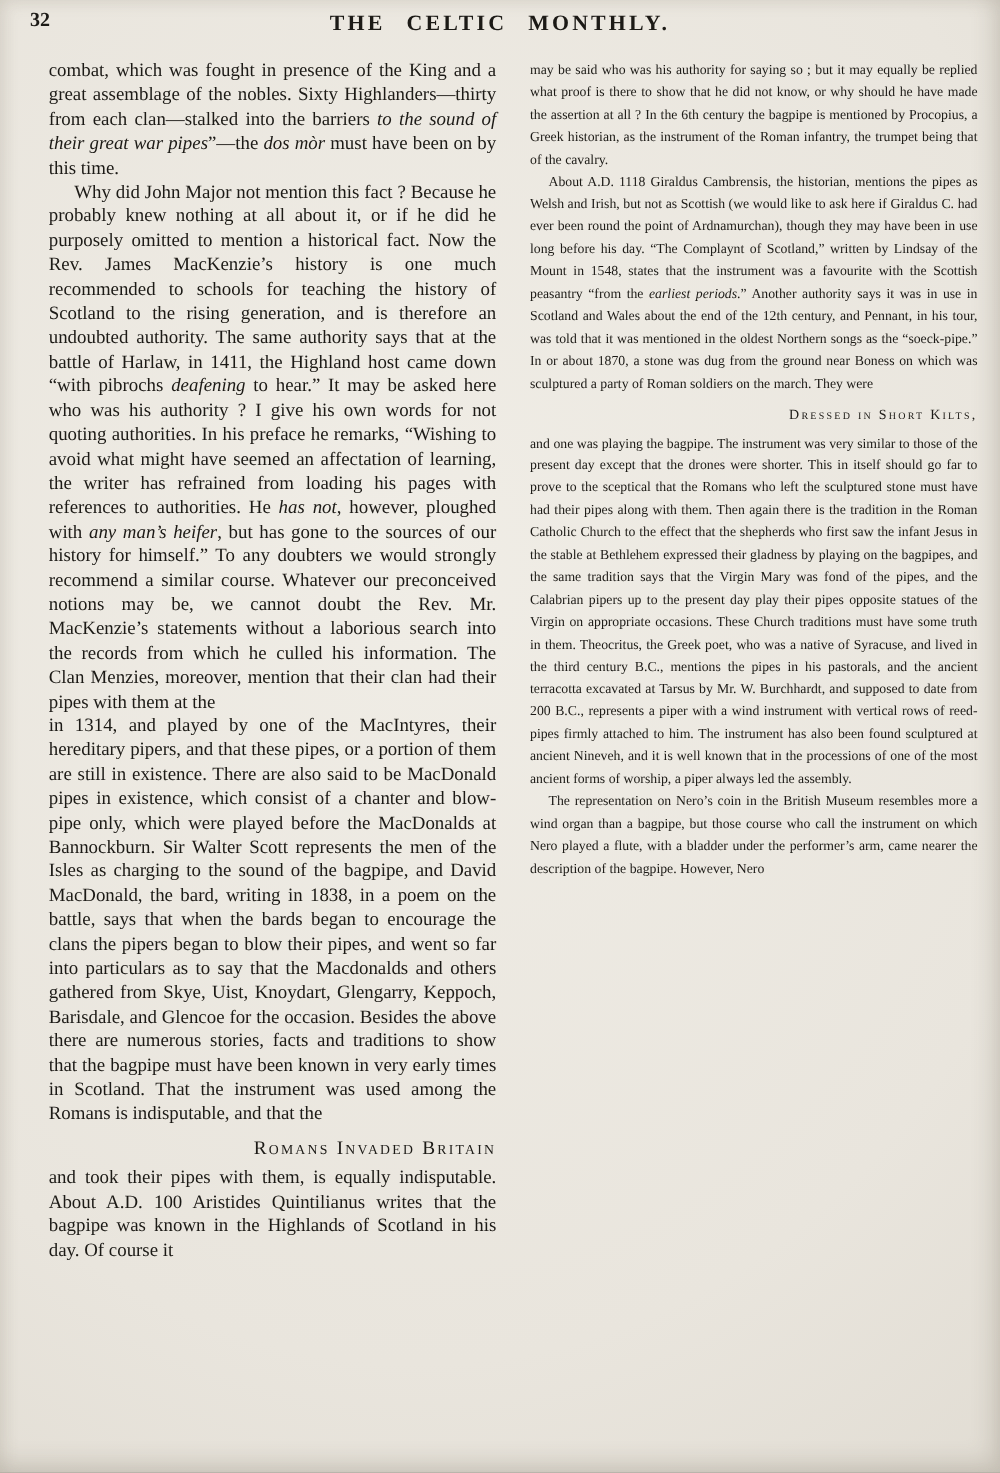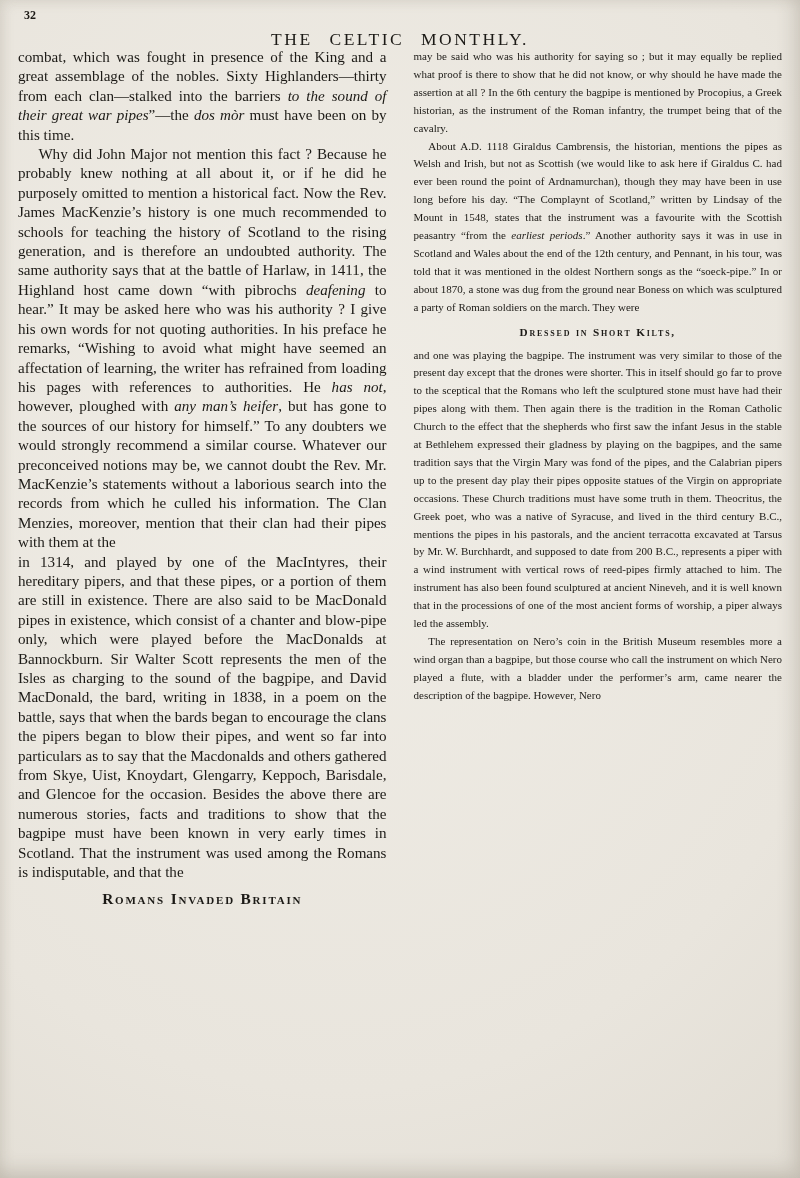--- a/index.html
+++ b/index.html
@@ -17,73 +17,74 @@
   }
   .page-header {
     position: relative;
     height: 34px;
     padding-top: 8px;
   }
   .page-number {
     position: absolute;
     left: 24px;
     top: 8px;
-    font-size: 12px;
+    font-size: 16px;
     font-weight: bold;
   }
   .page-title {
     position: absolute;
     left: 50%;
     top: 8px;
     transform: translateX(-50%);
     font-size: 17.5px;
-    font-weight: normal;
+    font-weight: bold;
     letter-spacing: 2.5px;
     word-spacing: 10px;
     white-space: nowrap;
-    margin-top: 21px;
   }
   .columns {
     display: flex;
     gap: 27px;
     padding: 6px 18px 0 18px;
+    margin-left: 21px;
   }
   .col {
     flex: 1 1 0;
     text-align: justify;
   }
   .col-left  { font-size: 15.1px; line-height: 19.4px; }
   .col-right { font-size: 11px; line-height: 17.9px; }
   .col p { margin: 0; }
   .col p.indent { text-indent: 1.35em; }
   .section-heading {
     margin: 7px 0 5px 0;
-    text-align: center;
+    text-align: right;
     text-indent: 0;
     font-size: 1.02em;
-    font-weight: bold;
+    font-weight: normal;
     font-variant: small-caps;
     letter-spacing: 1.8px;
   }
   i { font-style: italic; }
 </style>
 </head>
 <body>
 
 <div class="page">
   <div class="page-header">
     <span class="page-number">32</span>
     <span class="page-title">THE CELTIC MONTHLY.</span>
   </div>
   <div class="columns">
     <div class="col col-left">
         <p>combat, which was fought in presence of the King and a great assemblage of the nobles. Sixty Highlanders—thirty from each clan—stalked into the barriers <i>to the sound of their great war pipes</i>”—the <i>dos mòr</i> must have been on by this time.</p>
         <p class="indent">Why did John Major not mention this fact ? Because he probably knew nothing at all about it, or if he did he purposely omitted to mention a historical fact. Now the Rev. James MacKenzie’s history is one much recommended to schools for teaching the history of Scotland to the rising generation, and is therefore an undoubted authority. The same authority says that at the battle of Harlaw, in 1411, the Highland host came down “with pibrochs <i>deafening</i> to hear.” It may be asked here who was his authority ? I give his own words for not quoting authorities. In his preface he remarks, “Wishing to avoid what might have seemed an affectation of learning, the writer has refrained from loading his pages with references to authorities. He <i>has not</i>, however, ploughed with <i>any man’s heifer</i>, but has gone to the sources of our history for himself.” To any doubters we would strongly recommend a similar course. Whatever our preconceived notions may be, we cannot doubt the Rev. Mr. MacKenzie’s statements without a laborious search into the records from which he culled his information. The Clan Menzies, moreover, mention that their clan had their pipes with them at the</p>
         <p>in 1314, and played by one of the MacIntyres, their hereditary pipers, and that these pipes, or a portion of them are still in existence. There are also said to be MacDonald pipes in existence, which consist of a chanter and blow-pipe only, which were played before the MacDonalds at Bannockburn. Sir Walter Scott represents the men of the Isles as charging to the sound of the bagpipe, and David MacDonald, the bard, writing in 1838, in a poem on the battle, says that when the bards began to encourage the clans the pipers began to blow their pipes, and went so far into particulars as to say that the Macdonalds and others gathered from Skye, Uist, Knoydart, Glengarry, Keppoch, Barisdale, and Glencoe for the occasion. Besides the above there are numerous stories, facts and traditions to show that the bagpipe must have been known in very early times in Scotland. That the instrument was used among the Romans is indisputable, and that the</p>
         <h3 class="section-heading">Romans Invaded Britain</h3>
+        <p>and took their pipes with them, is equally indisputable. About A.D. 100 Aristides Quintilianus writes that the bagpipe was known in the Highlands of Scotland in his day. Of course it</p>
       </div>
     <div class="col col-right">
         <p>may be said who was his authority for saying so ; but it may equally be replied what proof is there to show that he did not know, or why should he have made the assertion at all ? In the 6th century the bagpipe is mentioned by Procopius, a Greek historian, as the instrument of the Roman infantry, the trumpet being that of the cavalry.</p>
         <p class="indent">About A.D. 1118 Giraldus Cambrensis, the historian, mentions the pipes as Welsh and Irish, but not as Scottish (we would like to ask here if Giraldus C. had ever been round the point of Ardnamurchan), though they may have been in use long before his day. “The Complaynt of Scotland,” written by Lindsay of the Mount in 1548, states that the instrument was a favourite with the Scottish peasantry “from the <i>earliest periods</i>.” Another authority says it was in use in Scotland and Wales about the end of the 12th century, and Pennant, in his tour, was told that it was mentioned in the oldest Northern songs as the “soeck-pipe.” In or about 1870, a stone was dug from the ground near Boness on which was sculptured a party of Roman soldiers on the march. They were</p>
         <h3 class="section-heading">Dressed in Short Kilts,</h3>
         <p>and one was playing the bagpipe. The instrument was very similar to those of the present day except that the drones were shorter. This in itself should go far to prove to the sceptical that the Romans who left the sculptured stone must have had their pipes along with them. Then again there is the tradition in the Roman Catholic Church to the effect that the shepherds who first saw the infant Jesus in the stable at Bethlehem expressed their gladness by playing on the bagpipes, and the same tradition says that the Virgin Mary was fond of the pipes, and the Calabrian pipers up to the present day play their pipes opposite statues of the Virgin on appropriate occasions. These Church traditions must have some truth in them. Theocritus, the Greek poet, who was a native of Syracuse, and lived in the third century B.C., mentions the pipes in his pastorals, and the ancient terracotta excavated at Tarsus by Mr. W. Burchhardt, and supposed to date from 200 B.C., represents a piper with a wind instrument with vertical rows of reed-pipes firmly attached to him. The instrument has also been found sculptured at ancient Nineveh, and it is well known that in the processions of one of the most ancient forms of worship, a piper always led the assembly.</p>
         <p class="indent">The representation on Nero’s coin in the British Museum resembles more a wind organ than a bagpipe, but those course who call the instrument on which Nero played a flute, with a bladder under the performer’s arm, came nearer the description of the bagpipe. However, Nero</p>
       </div>
   </div>
 </div>

